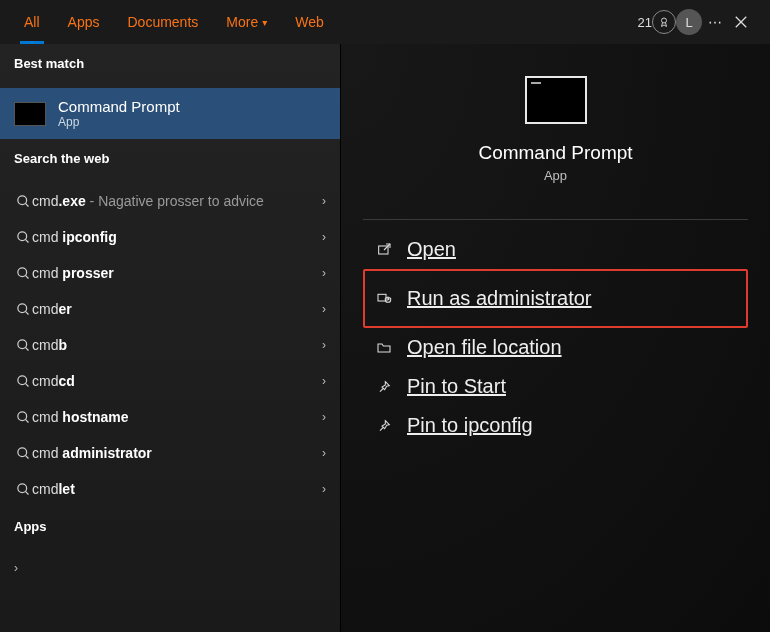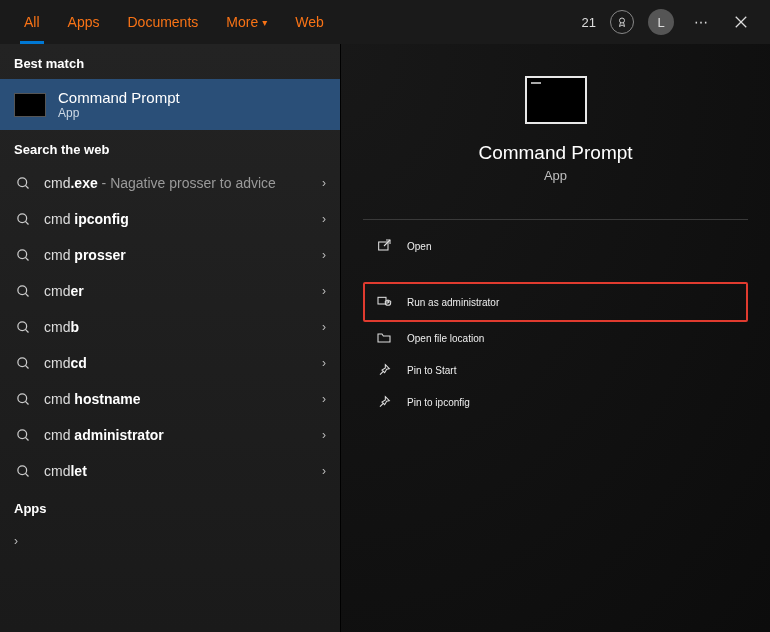--- a/index.html
+++ b/index.html
@@ -31,21 +31,21 @@
   }
   .tab.active::after {
     content: "";
     position: absolute;
     left: 10px; right: 10px; bottom: 0;
     height: 3px;
     background: #0078d4;
   }
   .tab .chev { margin-left: 4px; font-size: 10px; }
   .spacer { flex: 1; }
-  .right-controls { display: flex; align-items: center; gap: 14px; padding-right: 6px; }
+  .right-controls { display: flex; align-items: center; padding-right: 6px; }
   .badge-count { font-size: 13px; color: #ddd; }
   .medal-icon, .avatar, .more-dots, .close-btn {
     width: 26px; height: 26px; display:flex; align-items:center; justify-content:center;
     color:#ddd; cursor:pointer;
   }
   .medal-icon { border:1px solid #888; border-radius:50%; width:24px; height:24px; font-size:12px;}
   .avatar { background:#555; border-radius:50%; font-size:13px; }
   .close-btn svg { width:14px; height:14px; }
 
   .main { display:flex; height: calc(632px - 44px); }
@@ -57,21 +57,21 @@
   .right {
     flex:1;
     background: radial-gradient(ellipse at top left, #181818, #0c0c0c);
     padding: 0 22px;
     border-left: 1px solid #000;
   }
   .section-header {
     font-size: 13px;
     font-weight: 600;
     color: #fff;
-    padding: 12px 14px 8px;
+    padding: 12px 14px 17px;
   }
   .best-match {
     display:flex; align-items:center;
     background:#2a4f78;
     padding: 10px 14px;
     gap: 12px;
     cursor:pointer;
   }
   .best-match .thumb {
     width: 32px; height: 24px;
@@ -79,21 +79,21 @@
   }
   .best-match .txt .title { font-size:15px; color:#fff; }
   .best-match .txt .sub { font-size:12px; color:#cdd9e5; }
 
   .row {
     display:flex; align-items:center;
     justify-content:space-between;
     padding: 10px 14px;
     cursor:pointer;
   }
-  .row .lead { display:flex; align-items:center; gap:12px; min-width:0; }
+  .row .lead { display:flex; align-items:center; min-width:0; }
   .row .lead .icon { width:18px; display:flex; justify-content:center; color:#ccc;}
   .row .label { font-size:14px; color:#ddd; white-space:nowrap; overflow:hidden; text-overflow:ellipsis;}
   .row .label b { color:#fff; font-weight:600; }
   .row .label .desc { color:#9a9a9a; }
   .row .chev { color:#bbb; font-size:12px; }
 
   .preview-top { text-align:center; padding-top: 32px; padding-bottom: 18px; }
   .preview-thumb {
     width: 62px; height: 48px; background:#000;
     border: 2px solid #e8e8e8; margin: 0 auto 18px;
@@ -104,25 +104,26 @@
   }
   .preview-title { font-size:19px; color:#fff; }
   .preview-sub { font-size:13px; color:#bfbfbf; margin-top:4px; }
 
   .divider { height:1px; background:#3a3a3a; margin: 18px 0 10px; }
 
   .action {
     display:flex; align-items:center; gap:14px;
     padding: 8px 12px;
     cursor:pointer;
-    font-size:10px; color:#eee;
+    font-size:20px; color:#eee;
     border-radius:2px;
+    text-decoration:underline;
   }
   .action .aicon { width:18px; display:flex; justify-content:center; color:#ddd;}
-  .action.highlight { border: 2.5px solid #e03b2f; padding: 10px 10px; margin-top: 20px; }
+  .action.highlight { border: 2.5px solid #e03b2f; padding: 16px 10px; }
 
   svg { display:block; }
 </style>
 </head>
 <body>
 
 <div class="topbar">
   <div class="tabs">
     <div class="tab active">
         <span>All</span>

